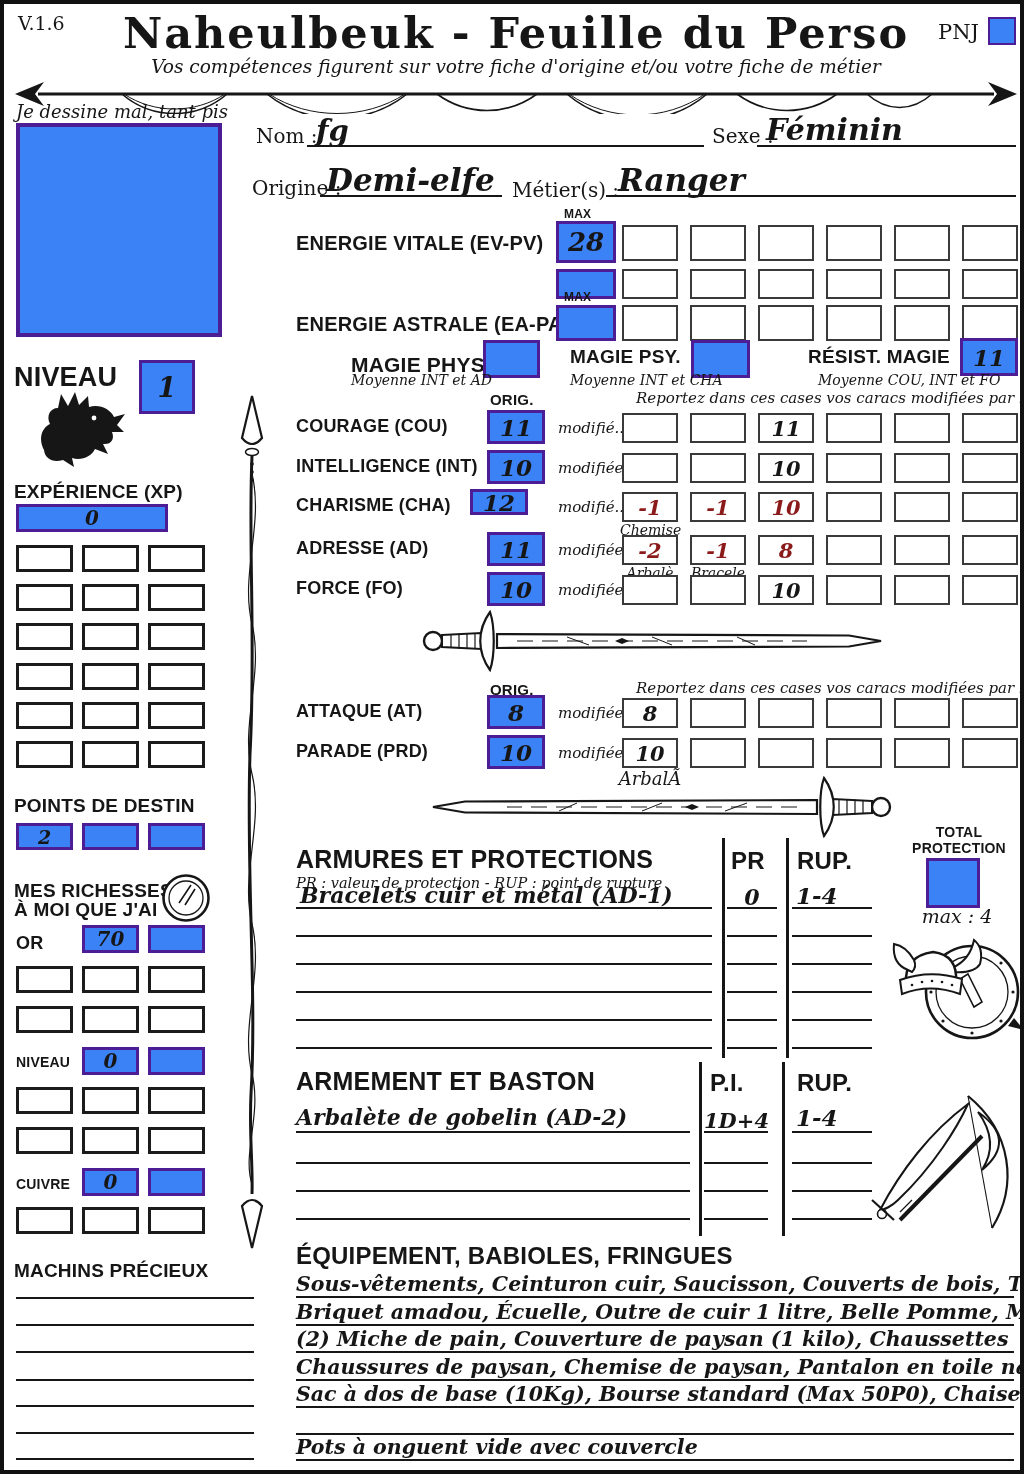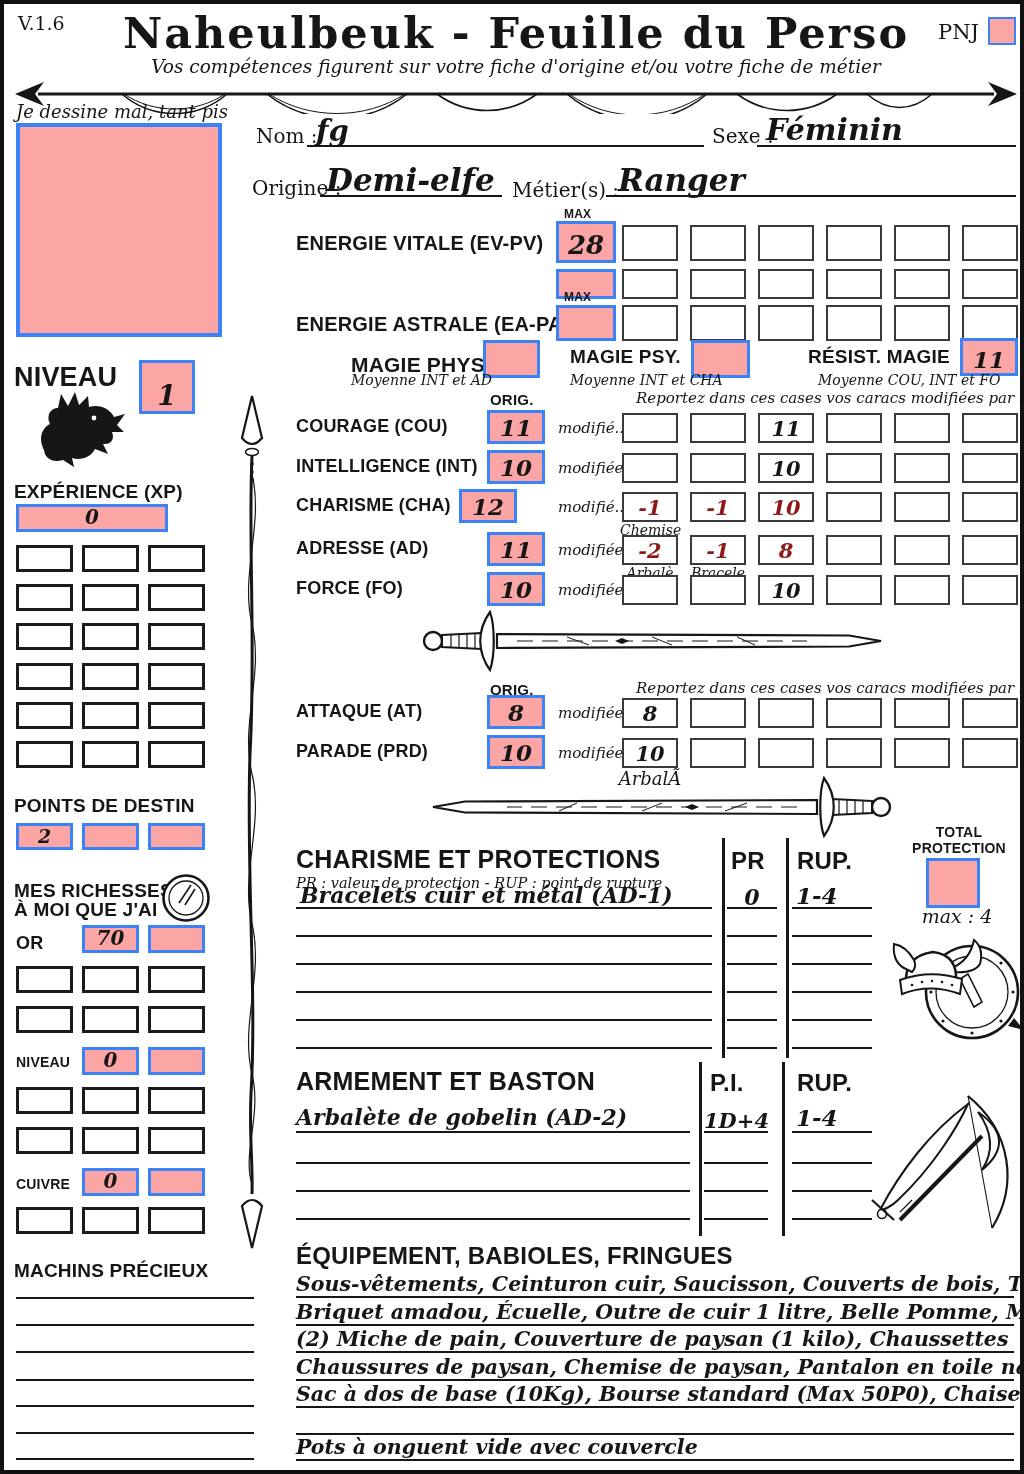--- a/index.html
+++ b/index.html
@@ -6,21 +6,21 @@
   body{margin:0;background:#ffffff}
   .page{position:relative;width:1024px;height:1474px;background:#fff;border:4px solid #111;
         font-family:"DejaVu Serif",serif;color:#161616;overflow:hidden}
   .abs{position:absolute}
   .lbl{position:absolute;font-family:"Liberation Sans",sans-serif;font-weight:700;color:#161616;
        letter-spacing:.2px;white-space:nowrap}
   .ser{position:absolute;font-family:"DejaVu Serif",serif;white-space:nowrap}
   .it{position:absolute;font-family:"DejaVu Serif",serif;font-style:italic;white-space:nowrap}
   .hw{font-family:"DejaVu Serif",serif;font-style:italic;font-weight:700;white-space:nowrap}
   .hwa{position:absolute;font-family:"DejaVu Serif",serif;font-style:italic;font-weight:700;white-space:nowrap}
-  .box{position:absolute;border:3px solid #3b82f6;background:#fca5a5;display:flex;align-items:flex-end;justify-content:center}
+  .box{position:absolute;border:3px solid #4c1d95;background:#3b82f6;display:flex;align-items:center;justify-content:center}
   .cell{width:56px;height:30px;border:2.5px solid #3a3a3a;background:#fff;flex:0 0 auto;
         display:flex;align-items:center;justify-content:center}
   .cell.h36{height:36px}
   .lbox{width:57px;height:27px;border:3px solid #1b1b1b;background:#fff;flex:0 0 auto}
   .crow{position:absolute;display:flex;gap:12px}
   .uline{position:absolute;border-bottom:2.4px solid #161616}
   .vbar{position:absolute;width:3px;background:#161616}
   .red{color:#8b1a1a}
   .ctrtxt{text-align:center}
 </style>
@@ -260,21 +260,21 @@
     <div class="cell"></div>
     <div class="cell">
         <span class="hw" style="font-size:21px">10</span>
       </div>
     <div class="cell"></div>
     <div class="cell"></div>
     <div class="cell"></div>
   </div>
 
   <div class="lbl" style="left:292px;top:491px;font-size:18px">CHARISME (CHA)</div>
-  <div class="box" style="left:455px;top:485px;width:58px;height:34px">
+  <div class="box" style="left:466px;top:485px;width:58px;height:26px">
       <span class="hw" style="font-size:23px">12</span>
     </div>
   <div class="it" style="left:554px;top:494px;font-size:15px">modifié...</div>
   <div class="crow" style="left:618px;top:488px">
     <div class="cell">
         <span class="hw red" style="font-size:21px">-1</span>
       </div>
     <div class="cell">
         <span class="hw red" style="font-size:21px">-1</span>
       </div>
@@ -381,21 +381,21 @@
       <path d="M25 27 L64 25 L64 41 L25 39 Z" stroke-width="2"></path>
       <path d="M34 26 L34 40 M42 25.5 L42 40.5 M50 25.5 L50 40.5 M58 25 L58 41" stroke-width="1.2" fill="none"></path>
       <path d="M73 4 C60 22 60 44 73 62 C78 48 78 18 73 4 Z" stroke-width="2.2"></path>
       <path d="M80 26 L432 27.5 L464 33 L432 38.5 L80 40 Z" stroke-width="2.2"></path>
       <path d="M100 33 L390 33" stroke-width="1.1" stroke-dasharray="16 9" fill="none"></path>
       <path d="M150 29 L172 37 M235 29 L255 37 M320 29 L338 37" stroke-width="1" fill="none"></path>
       <path d="M205 30 L212 33 L205 36 L198 33 Z" fill="#161616" stroke-width="0"></path>
     </g>
   </svg>
 
-  <div class="lbl" style="left:292px;top:841px;font-size:25px">CHARISME ET PROTECTIONS</div>
+  <div class="lbl" style="left:292px;top:841px;font-size:25px">ARMURES ET PROTECTIONS</div>
   <div class="vbar" style="left:718px;top:834px;height:220px"></div>
   <div class="vbar" style="left:782px;top:834px;height:220px"></div>
   <div class="lbl" style="left:727px;top:843px;font-size:24px">PR</div>
   <div class="lbl" style="left:793px;top:843px;font-size:24px">RUP.</div>
   <div class="it" style="left:292px;top:871px;font-size:14.5px">PR : valeur de protection - RUP : point de rupture</div>
 
   <div class="hwa" style="left:296px;top:878px;font-size:22px">Bracelets cuir et métal (AD-1)</div>
   <div class="uline" style="left:292px;top:880px;width:416px;height:25px"></div>
   <div class="hwa ctrtxt" style="left:723px;top:880px;width:50px;font-size:22px">0</div>
   <div class="uline" style="left:723px;top:880px;width:50px;height:25px"></div>

